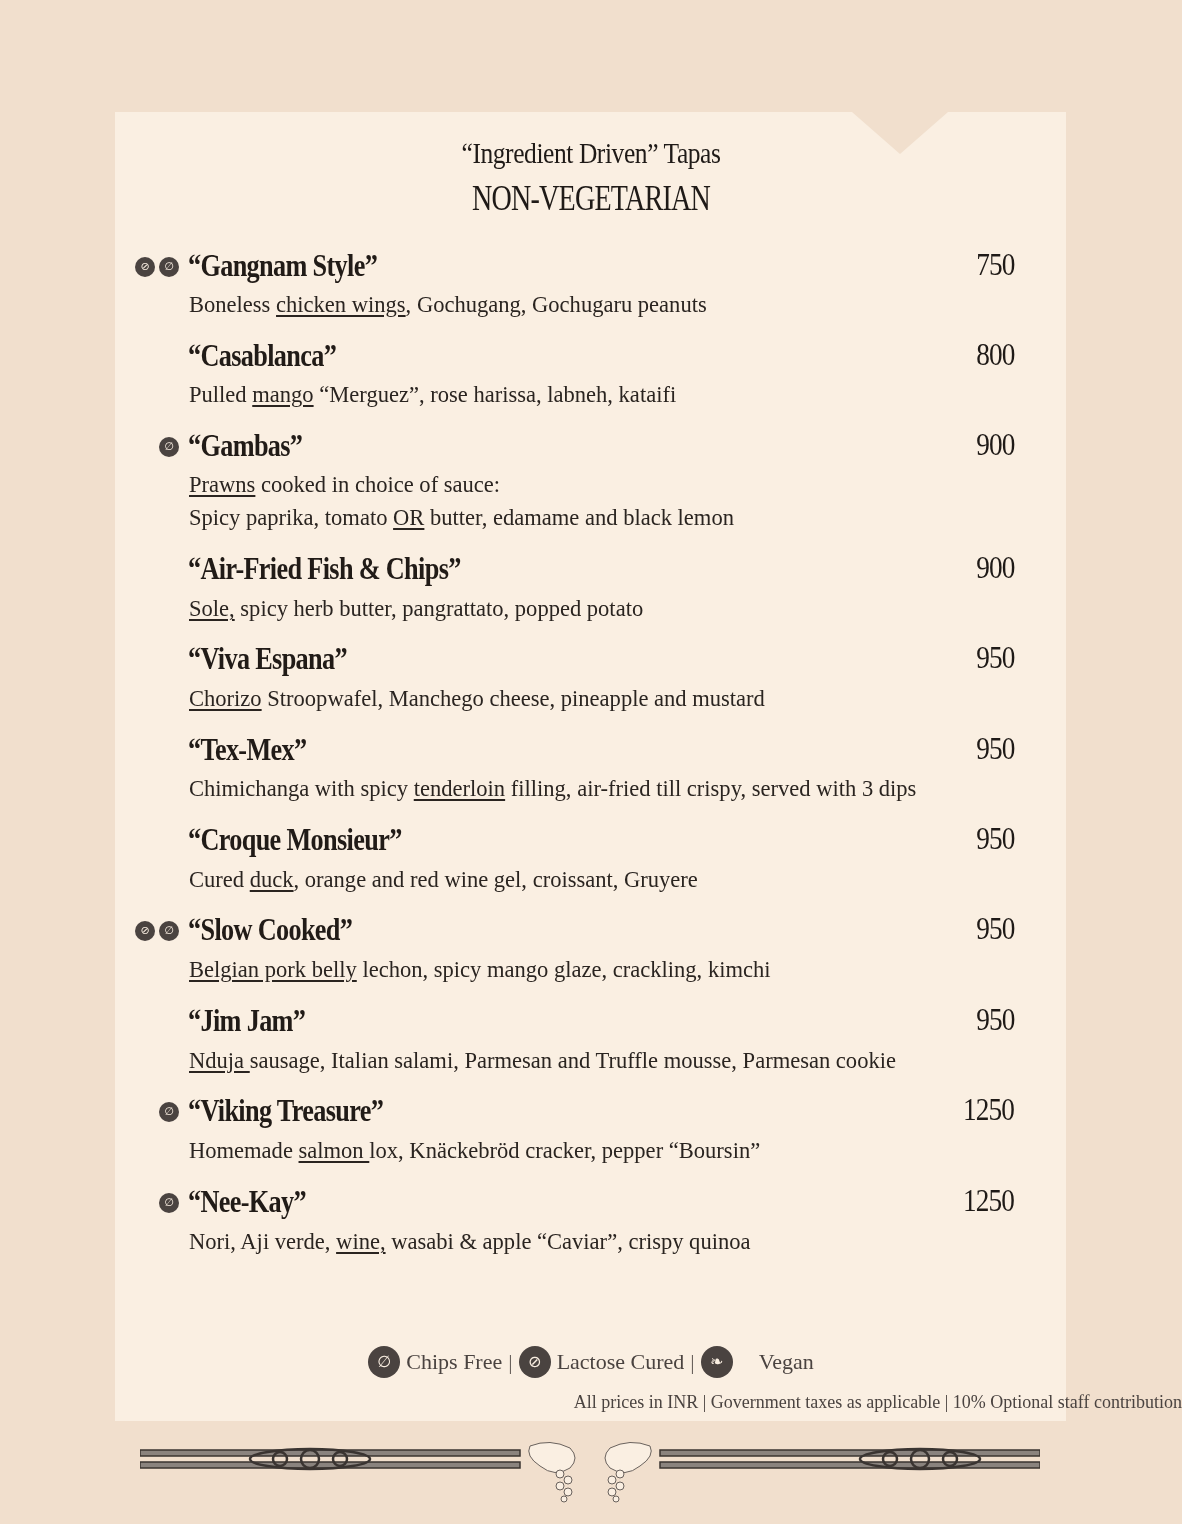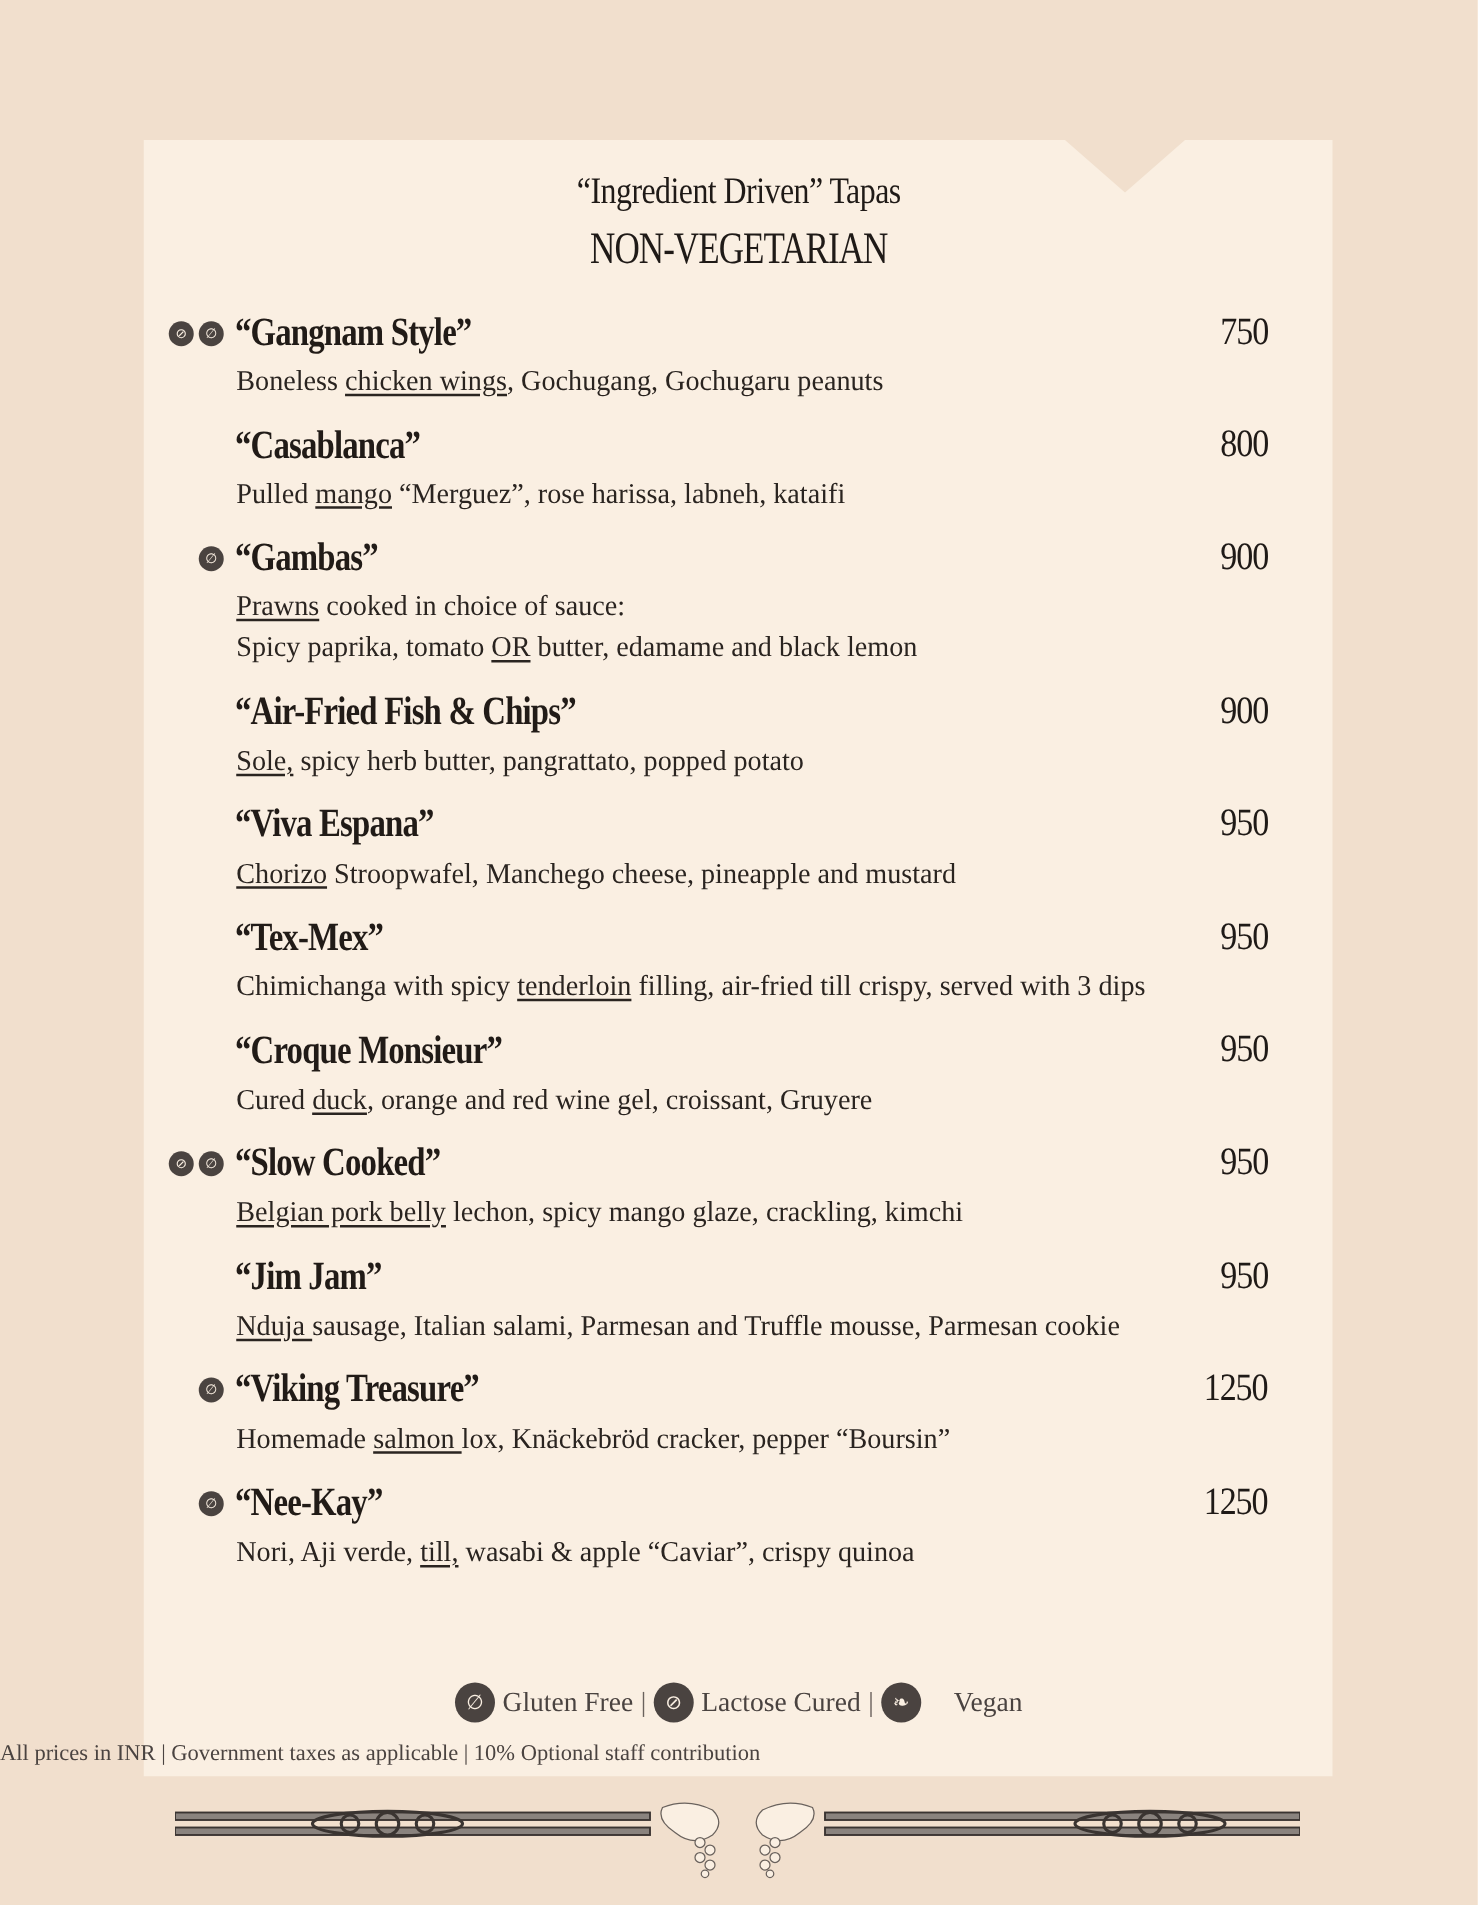--- a/index.html
+++ b/index.html
@@ -10,21 +10,21 @@
   .title{position:absolute;left:0;right:0;top:177px;text-align:center;font-family:"Liberation Serif",serif;font-size:36px;letter-spacing:-1px;transform:scaleX(0.78);}
   .name{position:absolute;left:188px;font-family:"Liberation Serif",serif;font-size:32px;font-weight:bold;letter-spacing:-0.8px;white-space:nowrap;transform-origin:left center;transform:scaleX(0.82);color:#211b17;}
   .price{position:absolute;right:168px;font-family:"Liberation Serif",serif;font-size:31px;letter-spacing:-1px;text-align:right;transform-origin:right center;transform:scaleX(0.88);}
   .desc{position:absolute;left:189px;font-family:"Liberation Serif",serif;font-size:23px;white-space:nowrap;color:#2a2420;transform-origin:left center;transform:scaleX(0.98);}
   .desc u{text-decoration:underline;text-underline-offset:3px;}
   .badges{position:absolute;display:flex;gap:4px;}
   .badge{width:20px;height:20px;border-radius:50%;background:#4a4340;color:#faefe2;font-size:11px;line-height:20px;text-align:center;font-family:"DejaVu Sans",sans-serif;}
   .legend{position:absolute;left:0;right:0;top:1346px;display:flex;justify-content:center;align-items:center;gap:6px;font-family:"Liberation Serif",serif;font-size:22px;color:#4a4340;}
   .legend .lg-icon{width:32px;height:32px;border-radius:50%;background:#4a4340;color:#faefe2;font-size:16px;line-height:32px;text-align:center;font-family:"DejaVu Sans",sans-serif;}
   .legend .sep{color:#6a625d;}
-  .footnote{position:absolute;left:0;right:0;top:1392px;text-align:left;font-family:"Liberation Serif",serif;font-size:18px;color:#4a4340;}
+  .footnote{position:absolute;left:0;right:0;top:1392px;text-align:right;font-family:"Liberation Serif",serif;font-size:18px;color:#4a4340;}
   .ornament{position:absolute;left:140px;top:1438px;width:900px;height:66px;}
 </style>
 </head>
 <body>
 
 <div class="card"></div>
 <div class="notch"></div>
 
 <div class="subtitle">“Ingredient Driven” Tapas</div>
 <div class="title">NON-VEGETARIAN</div>
@@ -73,26 +73,26 @@
     <div class="price" style="top: 1092px;">1250</div>
     <div class="badges" style="top: 1102px; left: 159px;">
       <span class="badge">∅</span>
     </div>
     <div class="desc" style="top: 1138px;"><span>Homemade </span><u>salmon </u><span>lox, Knäckebröd cracker, pepper “Boursin”</span></div>
     <div class="name" style="top: 1183px;">“Nee-Kay”</div>
     <div class="price" style="top: 1183px;">1250</div>
     <div class="badges" style="top: 1193px; left: 159px;">
       <span class="badge">∅</span>
     </div>
-    <div class="desc" style="top: 1229px;"><span>Nori, Aji verde, </span><u>till,</u><span> wasabi &amp; apple “Caviar”, crispy quinoa</span></div>
+    <div class="desc" style="top: 1229px;"><span>Nori, Aji verde, </span><u>wine,</u><span> wasabi &amp; apple “Caviar”, crispy quinoa</span></div>
   </div>
 
 <div class="legend">
   <span class="lg-icon">∅</span>
-  <span>Gluten Free</span>
+  <span>Chips Free</span>
   <span class="sep">|</span>
   <span class="lg-icon">⊘</span>
   <span>Lactose Cured</span>
   <span class="sep">|</span>
   <span class="lg-icon">❧</span>
   <span style="margin-left:20px">Vegan</span>
 </div>
 
 <div class="footnote">All prices in INR | Government taxes as applicable | 10% Optional staff contribution</div>
 

